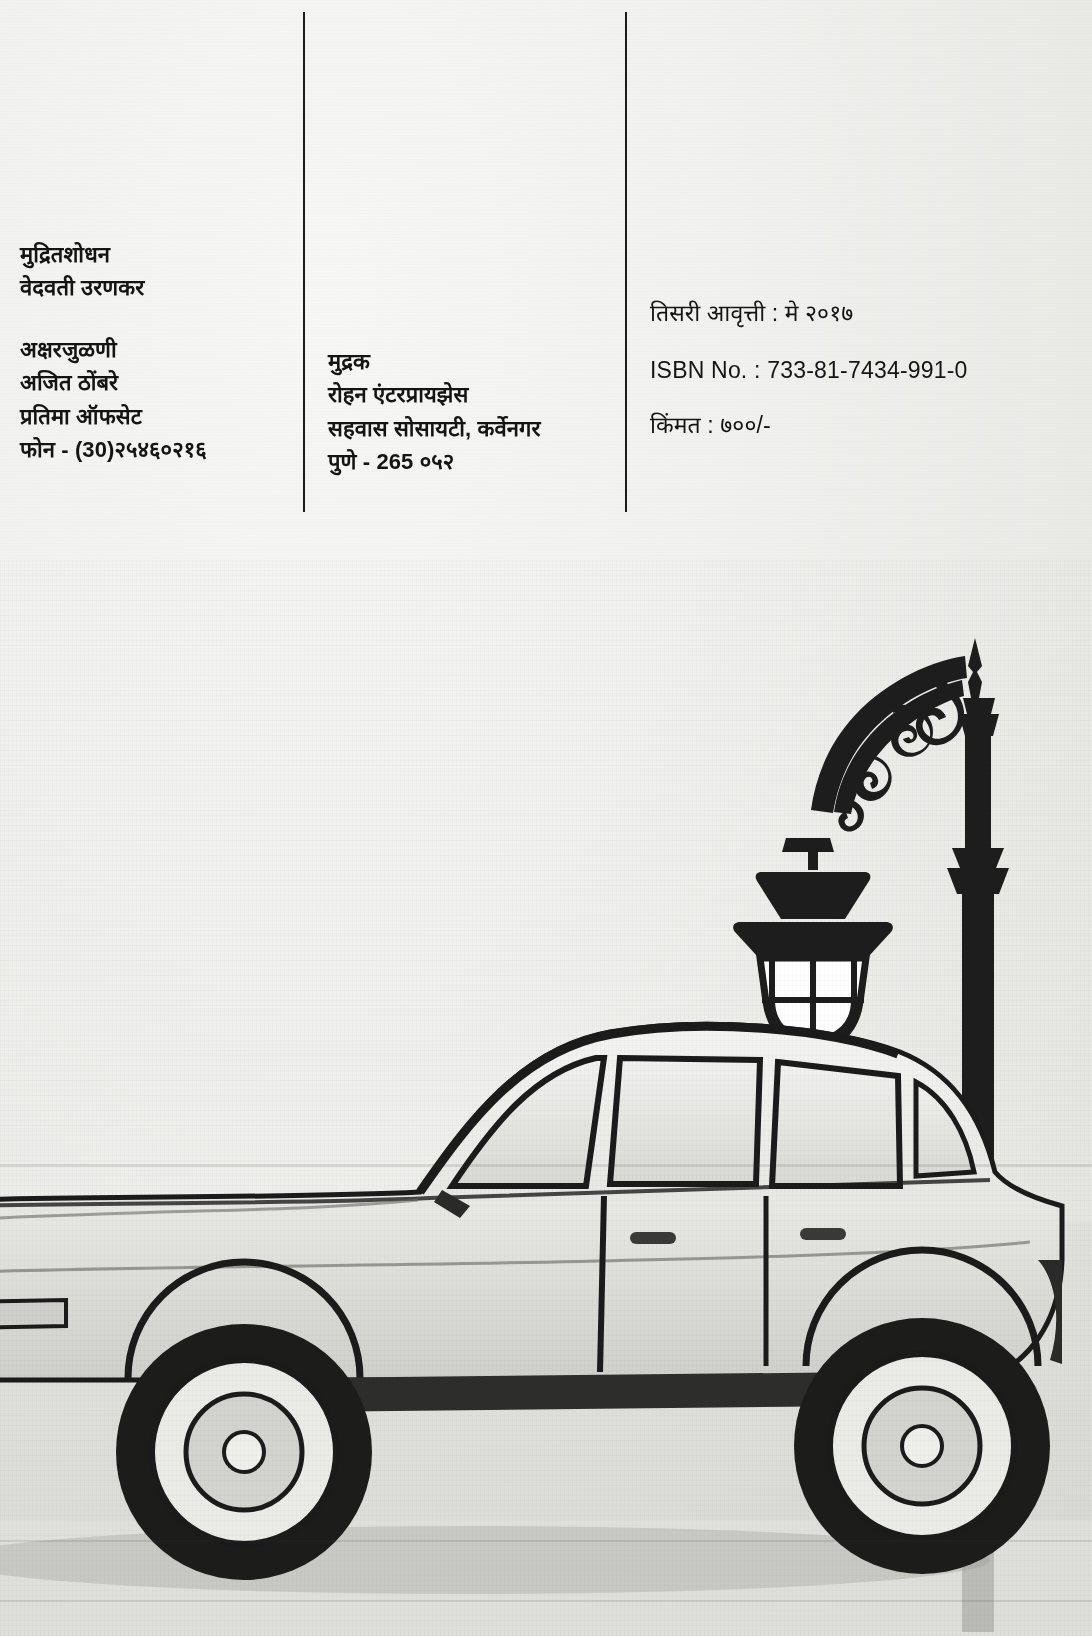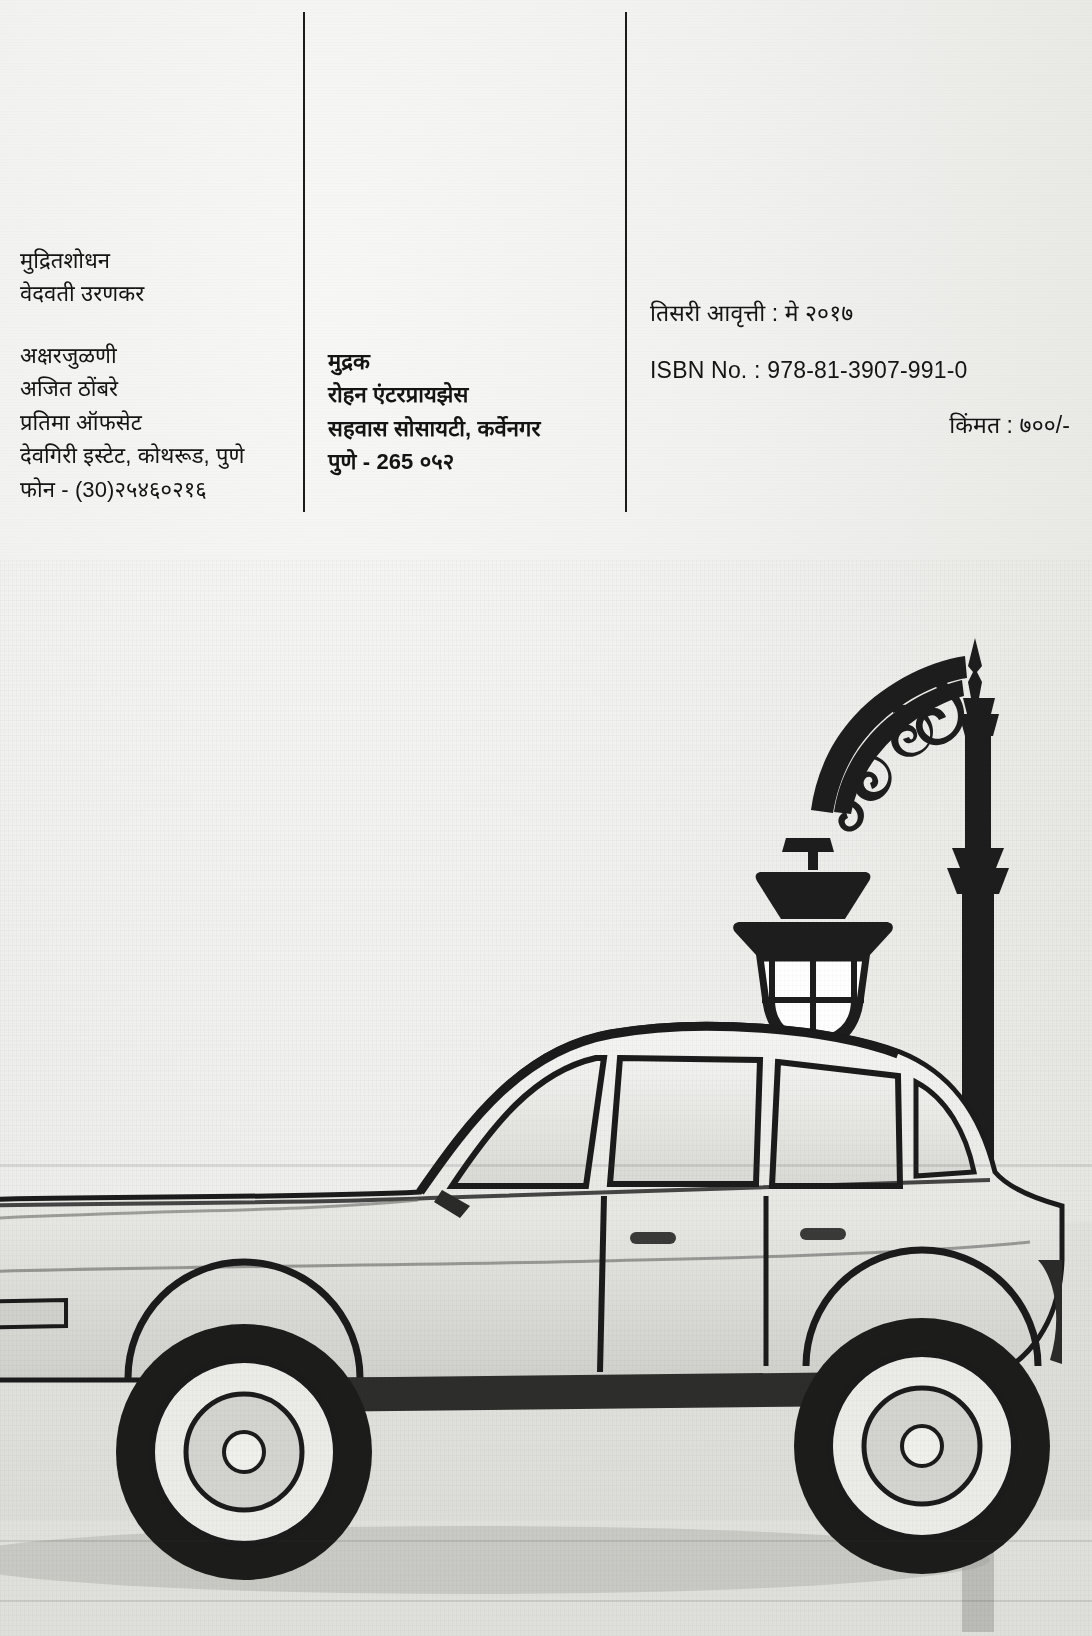--- a/index.html
+++ b/index.html
@@ -48,31 +48,31 @@
   .rule.r1 { left: 303px; top: 12px;  height: 500px; }
   .rule.r2 { left: 625px; top: 12px;  height: 500px; }
 
   .col {
     position: absolute;
     color: #141414;
     font-size: 22px;
     line-height: 1.52;
     letter-spacing: 0.1px;
   }
-  .col-left  { left: 20px;  top: 244px; width: 270px; }
+  .col-left  { left: 20px;  top: 238px; width: 270px; font-weight: bold; }
   .col-mid   { left: 328px; top: 345px; width: 285px; font-weight: bold; }
   .col-right { left: 650px; top: 296px; width: 420px; }
 
   .col .blk { margin: 0 0 28px 0; }
   .col .blk:last-child { margin-bottom: 4px; }
   .col .ln { display: block; white-space: nowrap; }
 
   .col-right .ln { margin-bottom: 14px; font-size: 23px; }
   .col-right .ln.isbn { margin-top: 22px; letter-spacing: 0.2px; }
-  .col-right .ln.price { margin-top: 20px; text-align: right; }
+  .col-right .ln.price { margin-top: 20px; }
 
   
   .art {
     position: absolute;
     left: 0;
     top: 560px;
     width: 1092px;
     height: 1076px;
     overflow: hidden;
   }
@@ -100,37 +100,36 @@
 
   <div class="col col-left">
     <div class="blk">
       <span class="ln">मुद्रितशोधन</span>
       <span class="ln">वेदवती उरणकर</span>
     </div>
     <div class="blk">
       <span class="ln">अक्षरजुळणी</span>
       <span class="ln">अजित ठोंबरे</span>
       <span class="ln">प्रतिमा ऑफसेट</span>
-      <span class="ln">देवगिरी इस्टेट, कोथरूड, पुणे</span>
       <span class="ln">फोन - (30)२५४६०२१६</span>
     </div>
   </div>
 
   <div class="col col-mid">
     <div class="blk">
       <span class="ln">मुद्रक</span>
       <span class="ln">रोहन एंटरप्रायझेस</span>
       <span class="ln">सहवास सोसायटी, कर्वेनगर</span>
       <span class="ln">पुणे - 265 ०५२</span>
     </div>
   </div>
 
   <div class="col col-right">
     <span class="ln">तिसरी आवृत्ती : मे २०१७</span>
-    <span class="ln isbn">ISBN No. : 978-81-3907-991-0</span>
+    <span class="ln isbn">ISBN No. : 733-81-7434-991-0</span>
     <span class="ln price">किंमत : ७००/-</span>
   </div>
 </div>
 
 <div class="art">
   <svg width="1092" height="1076" viewBox="0 0 1092 1076" xmlns="http://www.w3.org/2000/svg">
     <defs>
       <linearGradient id="bodyShade" x1="0" y1="0" x2="0" y2="1">
         <stop offset="0%" stop-color="#f4f4f2"></stop>
         <stop offset="55%" stop-color="#e6e6e3"></stop>

